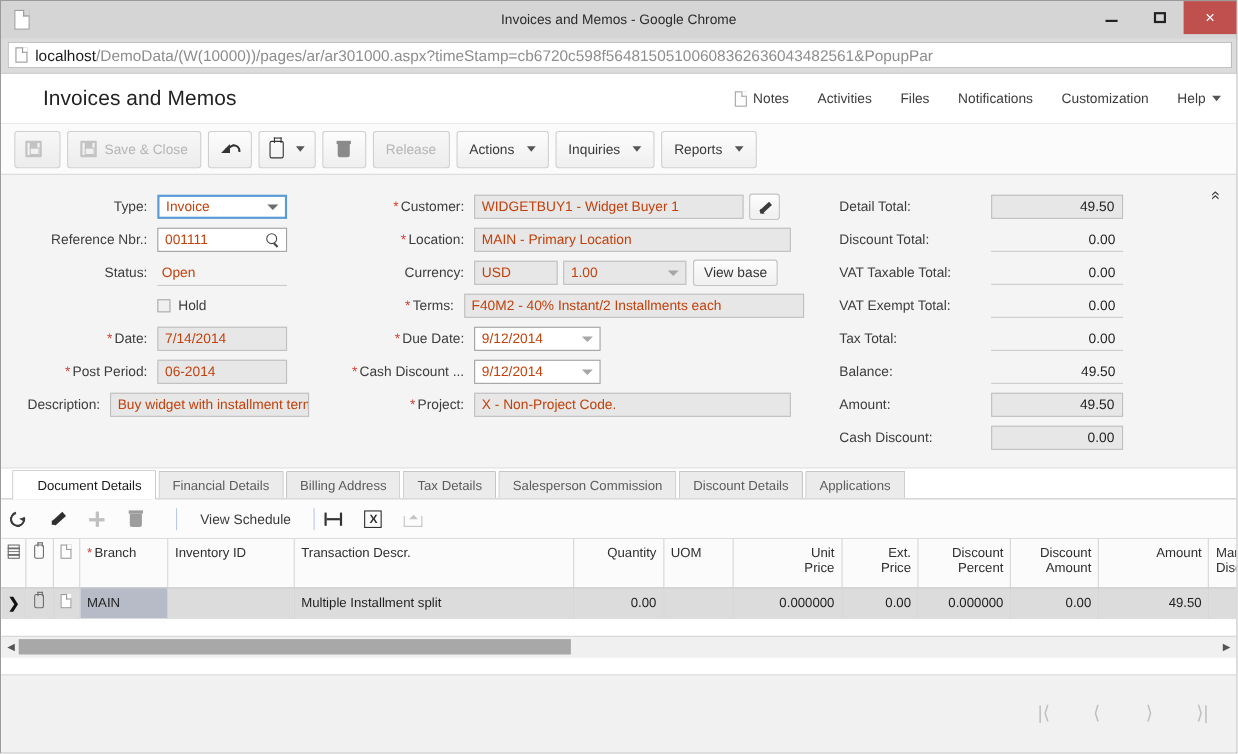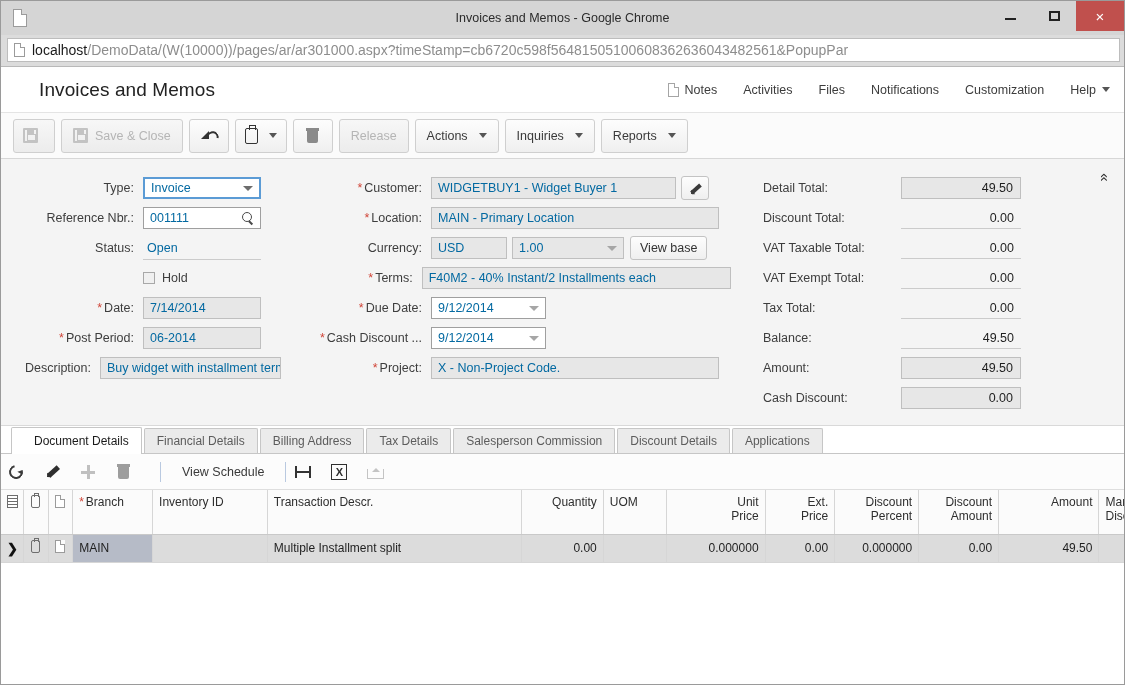--- a/index.html
+++ b/index.html
@@ -203,21 +203,21 @@
   .col-left .flabel { width: 118px; }
   .col-mid  .flabel { width: 140px; }
   .col-right .flabel { width: 140px; text-align: left; padding-left: 2px;}
 
   .finput {
     height: 22px;
     background: #e7e7e7;
     border: 1px solid #bfbfbf;
     display: flex; align-items: center;
     padding: 0 6px;
-    font-size: 12.5px; color: #0369a1;
+    font-size: 12.5px; color: #c2410c;
     white-space: nowrap; overflow: hidden;
   }
   .finput.white { background: #ffffff; border-color:#9f9f9f;}
   .finput.focus { border: 2px solid #5b9bd5; background:#fff; }
   .finput.plain {
     background: transparent; border: none;
     border-bottom: 1px solid #cbcbcb; height: 23px; padding-left:4px;
   }
   .finput .arrow {
     margin-left: auto;
@@ -319,21 +319,21 @@
   .ico-arrows{width:16px;height:12px;position:relative;}
   .ico-arrows:before{content:"";position:absolute;left:0;top:0;width:2px;height:12px;background:#333;}
   .ico-arrows:after{content:"";position:absolute;right:0;top:0;width:2px;height:12px;background:#333;}
   .ico-arrows span{position:absolute;left:2px;top:5px;width:12px;height:2px;background:#333;}
   .ico-excel{width:16px;height:16px;border:1.5px solid #2f2f2f;display:flex;align-items:center;justify-content:center;font-size:11px;font-weight:bold;color:#2f2f2f;}
   .ico-upload{width:15px;height:15px;position:relative;}
   .ico-upload:before{content:"";position:absolute;left:0;bottom:0;width:15px;height:9px;border:1.6px solid #c4c4c4;border-top:none;}
   .ico-upload:after{content:"";position:absolute;left:5px;top:0;width:0;height:0;border:4px solid transparent;border-bottom-color:#c4c4c4;}
 
   
-  .gridwrap { flex: 1; display: flex; background:#fff; overflow:hidden;}
+  .gridwrap { flex: 1; display: flex; flex-direction: column; background:#fff; overflow:hidden;gap:15px;}
   .gridscroll { flex: 0 0 auto; overflow: hidden; }
   table.grid { border-collapse: collapse; width: 1160px; table-layout: fixed; }
   table.grid th {
     background: #fbfbfb;
     border-right: 1px solid #d6d6d6;
     border-bottom: 1px solid #c9c9c9;
     font-size: 12px; font-weight: normal; color: #2e2e2e;
     padding: 5px 6px;
     height: 44px;
     vertical-align: top;

